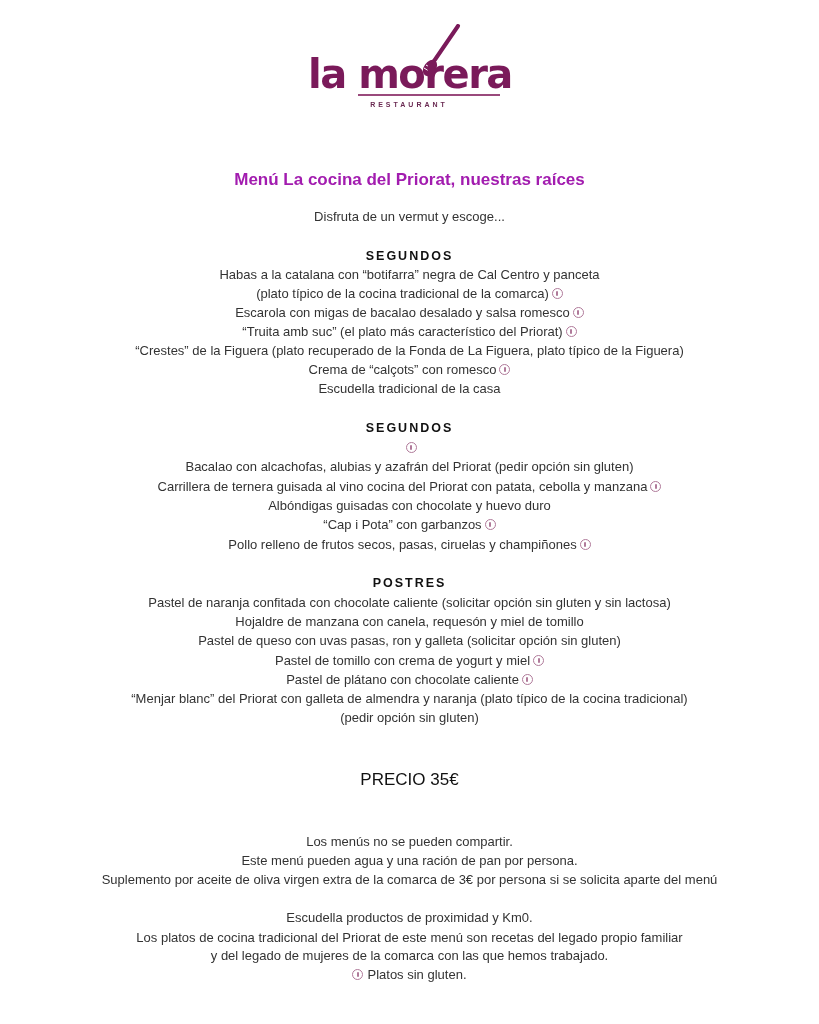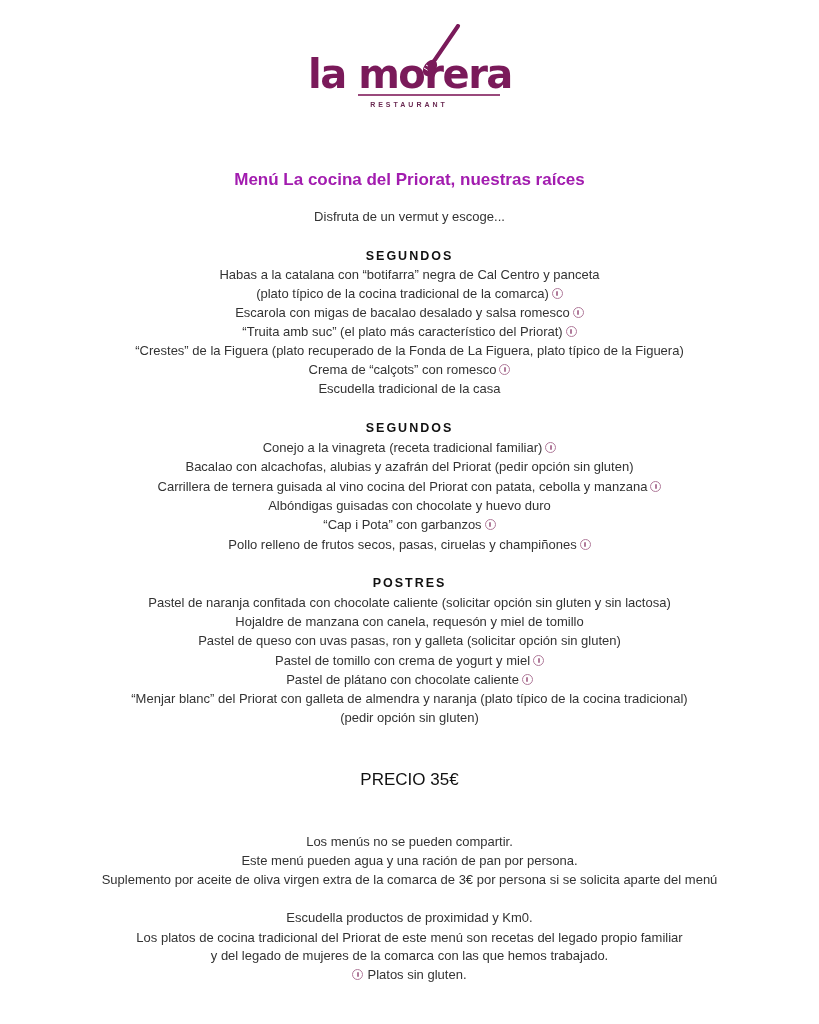--- a/index.html
+++ b/index.html
@@ -43,21 +43,21 @@
   <div class="line section" style="top:247px">SEGUNDOS</div>
   <div class="line" style="top:266px"><span>Habas a la catalana con “botifarra” negra de Cal Centro y panceta</span></div>
   <div class="line" style="top:285px"><span>(plato típico de la cocina tradicional de la comarca)</span><span class="gf"></span></div>
   <div class="line" style="top:304px"><span>Escarola con migas de bacalao desalado y salsa romesco</span><span class="gf"></span></div>
   <div class="line" style="top:323px"><span>“Truita amb suc” (el plato más característico del Priorat)</span><span class="gf"></span></div>
   <div class="line" style="top:342px"><span>“Crestes” de la Figuera (plato recuperado de la Fonda de La Figuera, plato típico de la Figuera)</span></div>
   <div class="line" style="top:361px"><span>Crema de “calçots” con romesco</span><span class="gf"></span></div>
   <div class="line" style="top:380px"><span>Escudella tradicional de la casa</span></div>
 
   <div class="line section" style="top:419px">SEGUNDOS</div>
-  <div class="line" style="top:439px"><span>Conejo a la vinagreta (receta tradicional familiar)</span><span class="gf"></span></div>
+  <div class="line" style="top:439px"><span class="gf"></span></div>
   <div class="line" style="top:458px"><span>Bacalao con alcachofas, alubias y azafrán del Priorat (pedir opción sin gluten)</span></div>
   <div class="line" style="top:478px"><span>Carrillera de ternera guisada al vino cocina del Priorat con patata, cebolla y manzana</span><span class="gf"></span></div>
   <div class="line" style="top:497px"><span>Albóndigas guisadas con chocolate y huevo duro</span></div>
   <div class="line" style="top:516px"><span>“Cap i Pota” con garbanzos</span><span class="gf"></span></div>
   <div class="line" style="top:536px"><span>Pollo relleno de frutos secos, pasas, ciruelas y champiñones</span><span class="gf"></span></div>
 
   <div class="line section" style="top:574px">POSTRES</div>
   <div class="line" style="top:594px"><span>Pastel de naranja confitada con chocolate caliente (solicitar opción sin gluten y sin lactosa)</span></div>
   <div class="line" style="top:613px"><span>Hojaldre de manzana con canela, requesón y miel de tomillo</span></div>
   <div class="line" style="top:632px"><span>Pastel de queso con uvas pasas, ron y galleta (solicitar opción sin gluten)</span></div>

